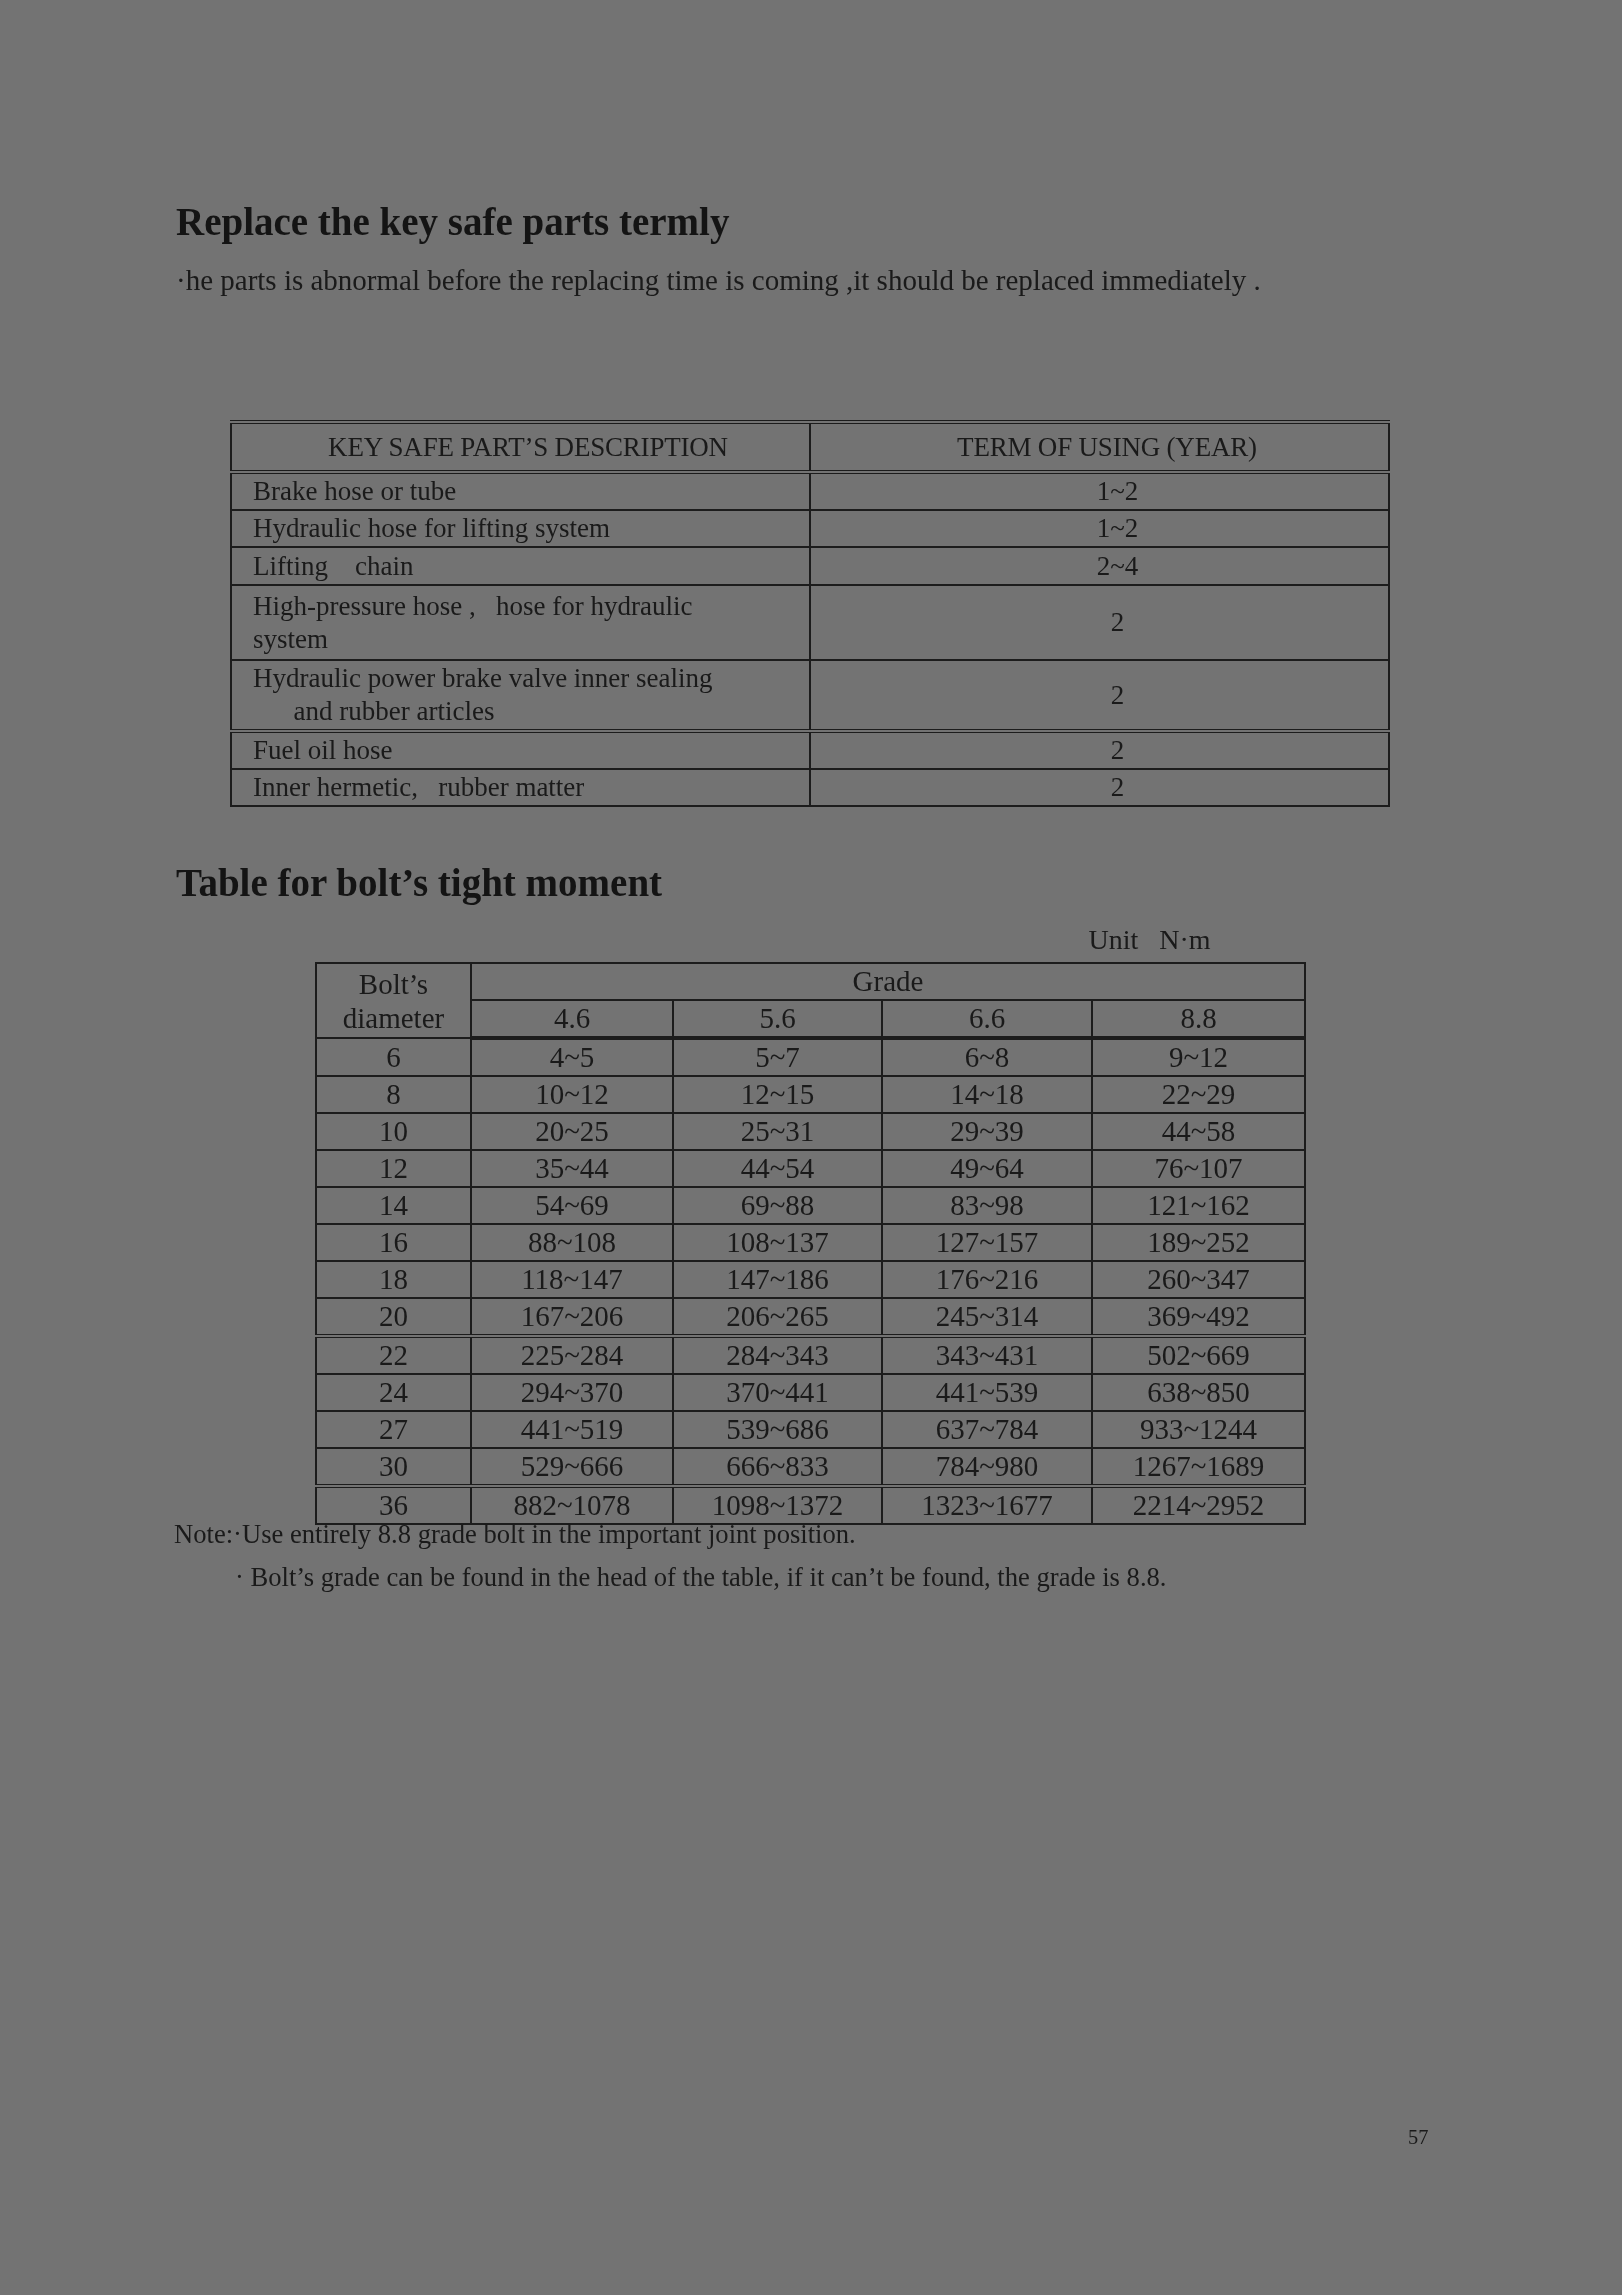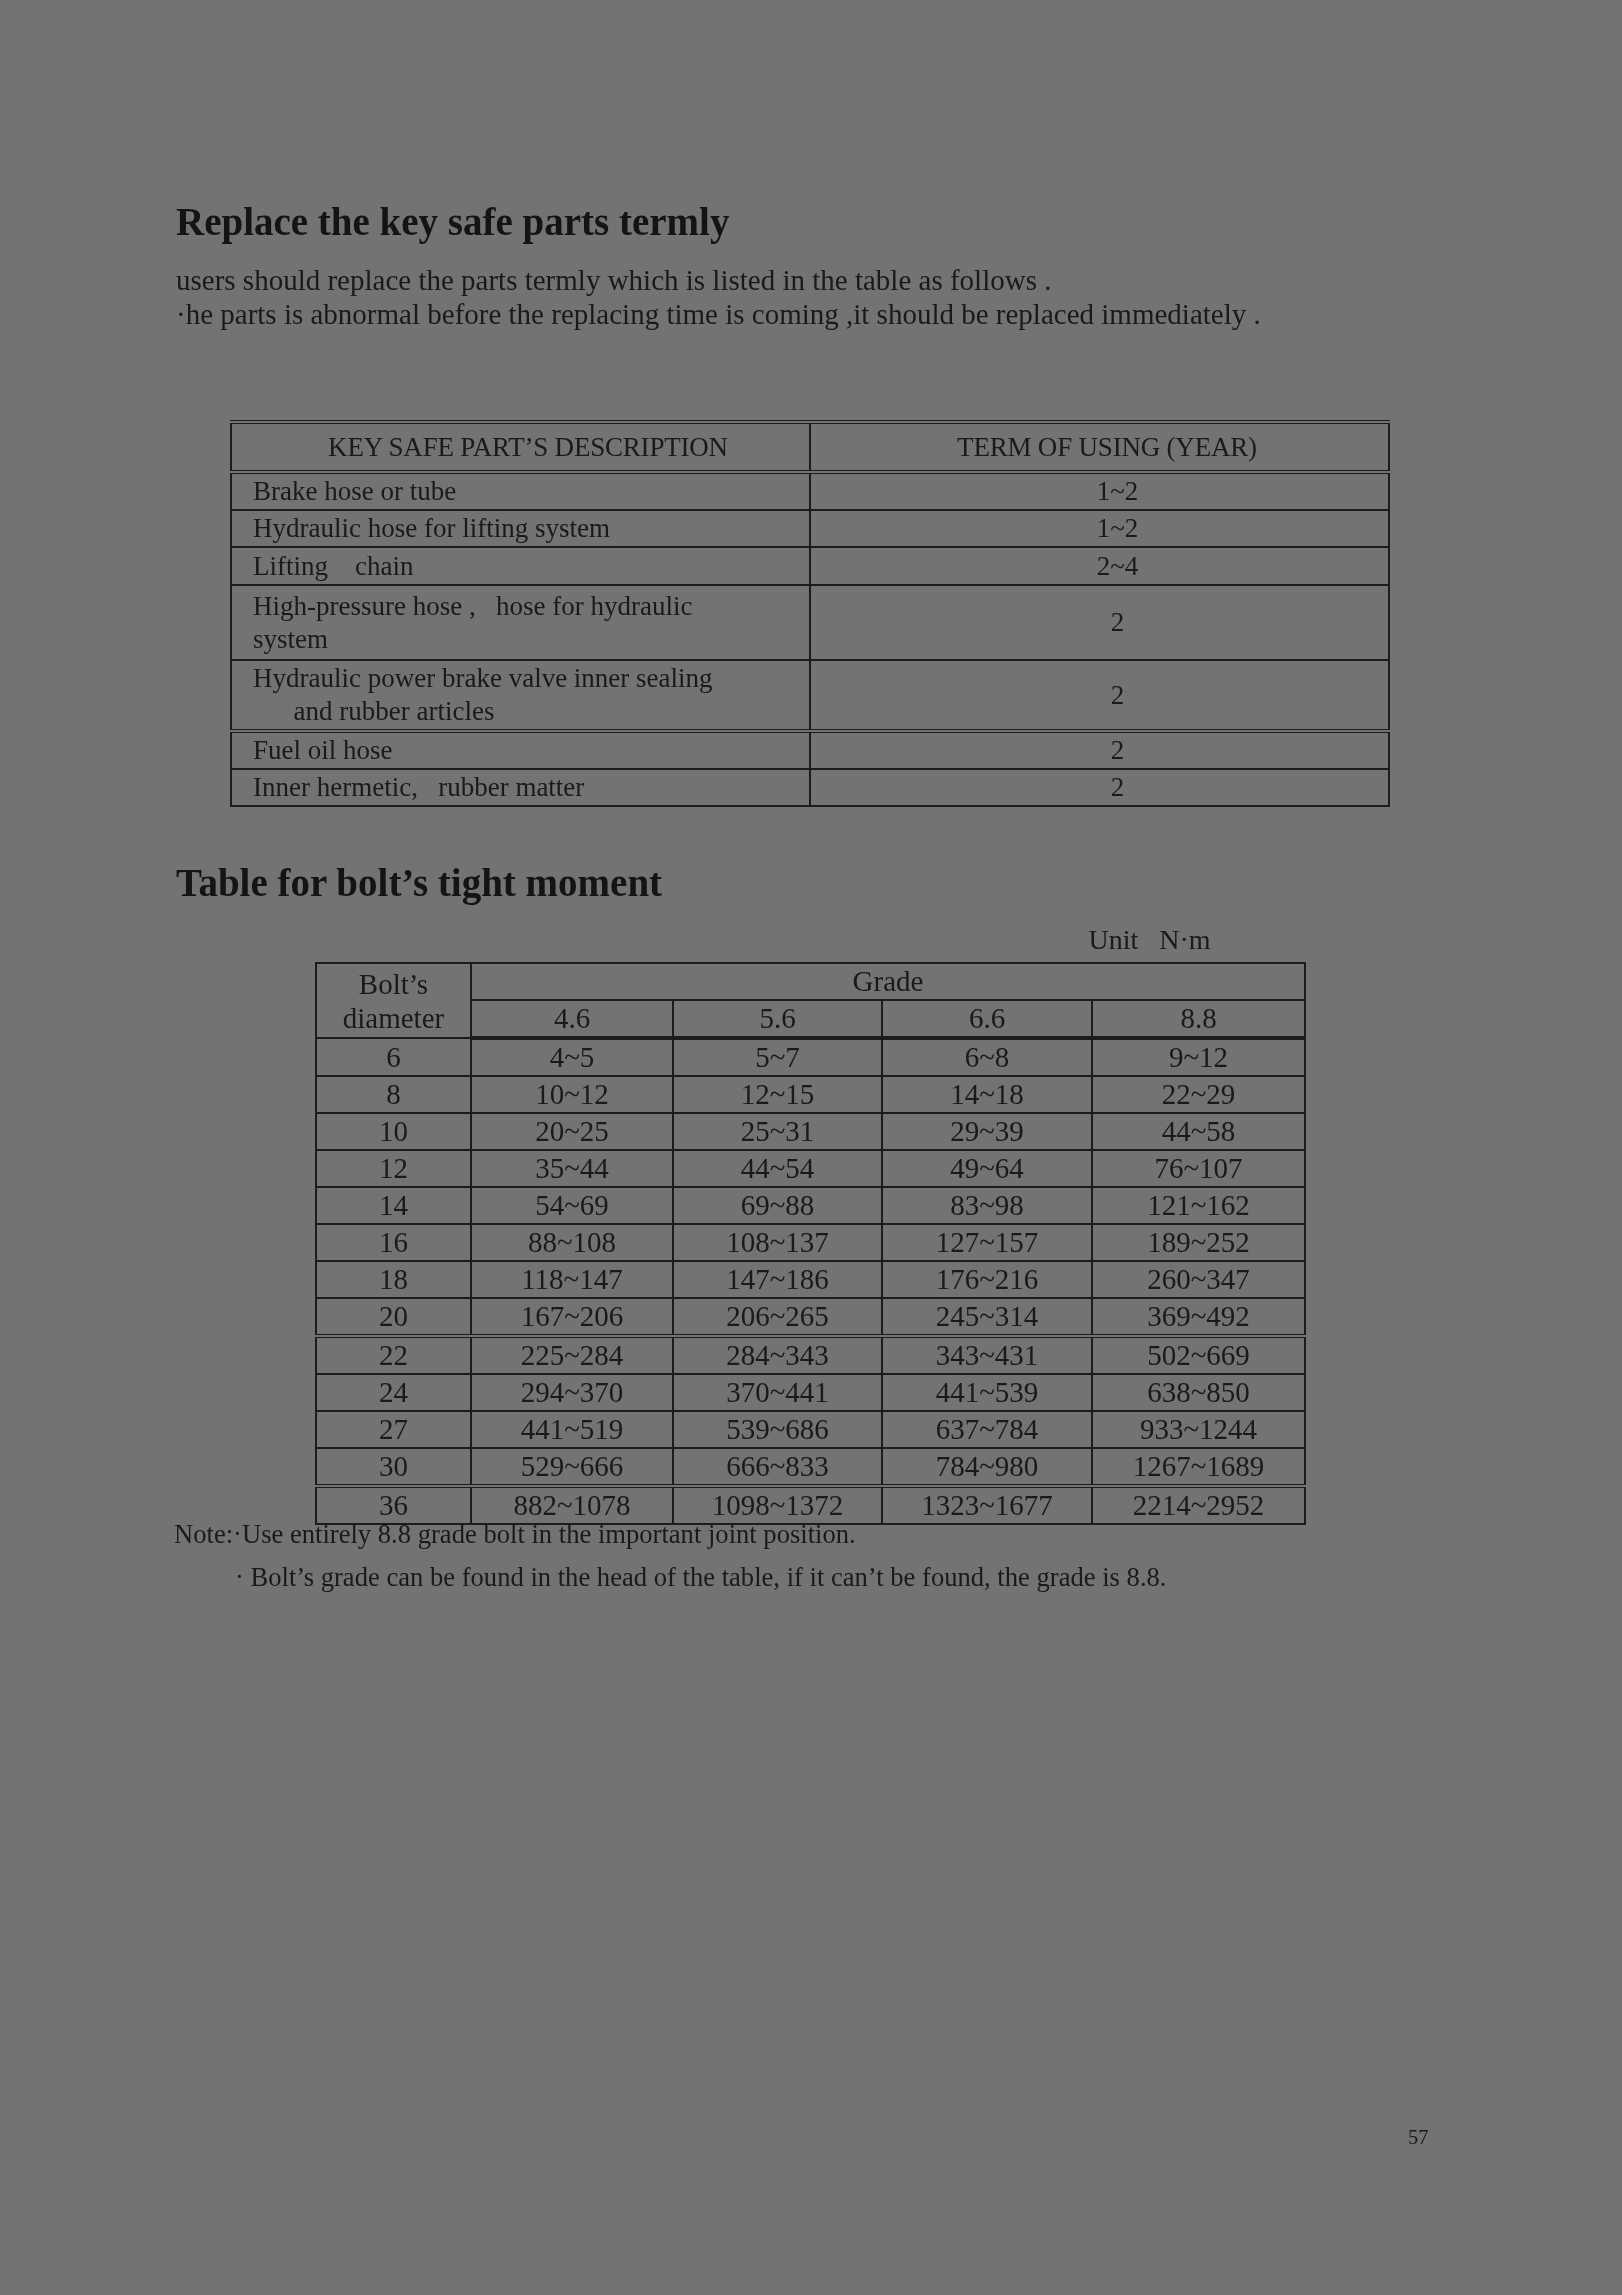--- a/index.html
+++ b/index.html
@@ -40,21 +40,20 @@
   .pagenum { position:absolute; left:1408px; top:2126px; font-size:20.4px; }
 </style>
 </head>
 <body>
 
 <div class="page">
 
   <h1 class="title" id="title1">Replace the key safe parts termly</h1>
 
   <div class="para">
-    <div>users should replace the parts termly which is listed in the table as follows .</div>
     <div>·he parts is abnormal before the replacing time is coming ,it should be replaced immediately .</div>
   </div>
 
   <table class="t1">
     <colgroup>
         <col style="width:50%">
         <col style="width:50%">
       </colgroup>
     <tbody>
         <tr class="head" style="height:50px">

